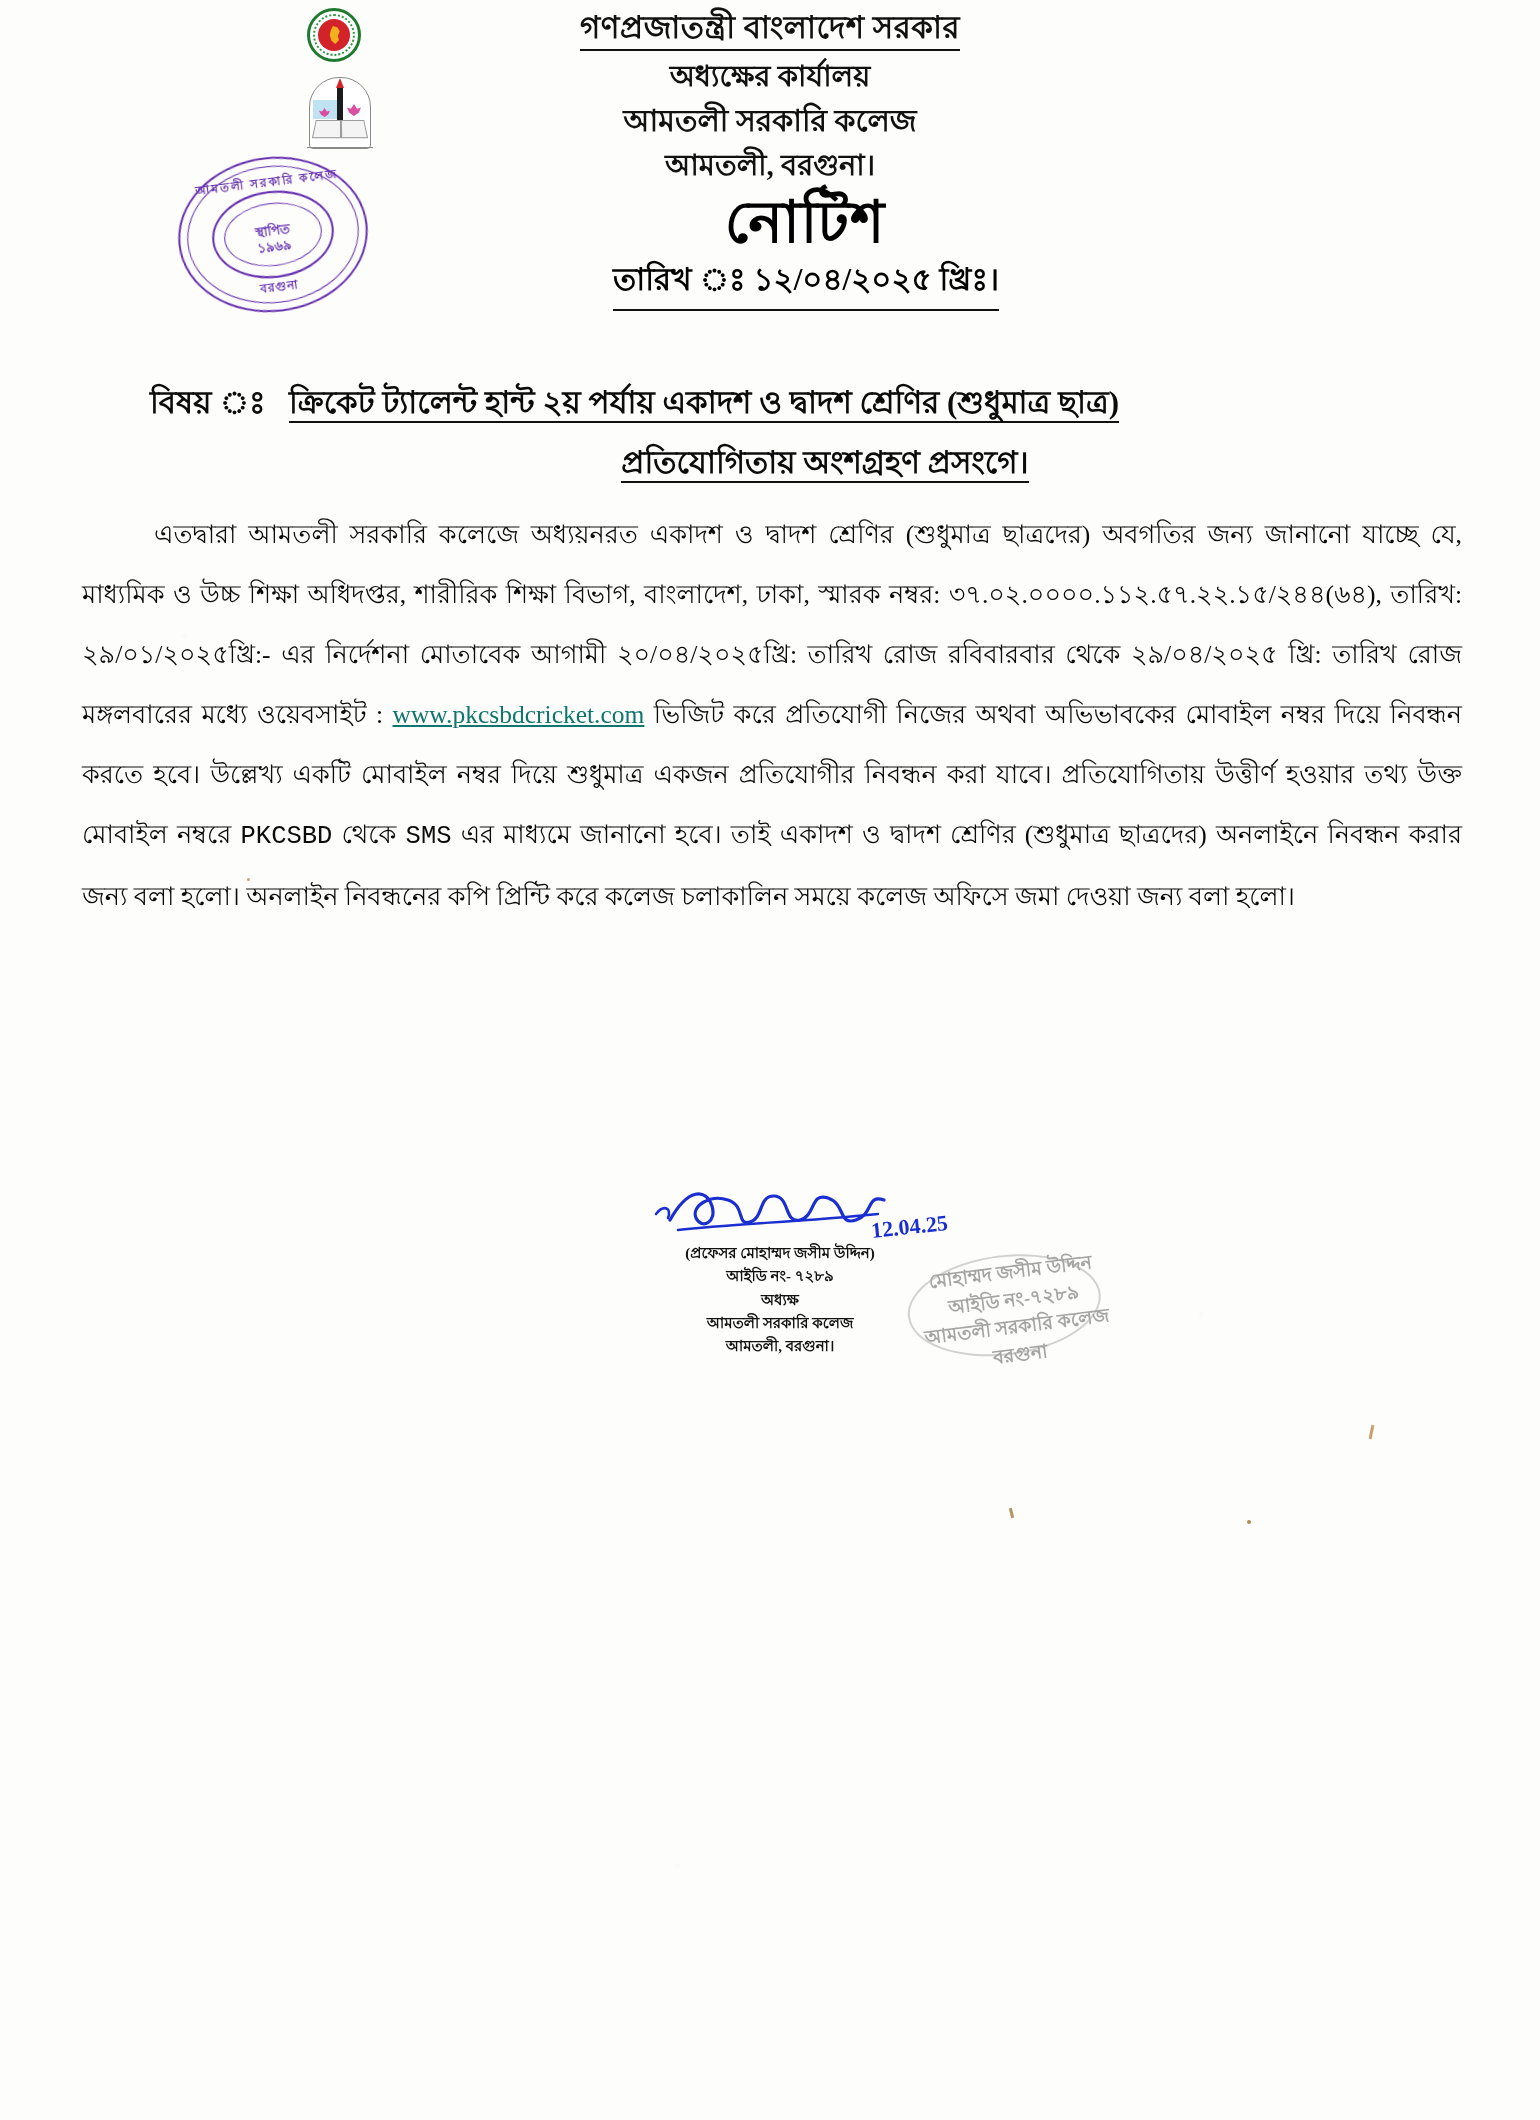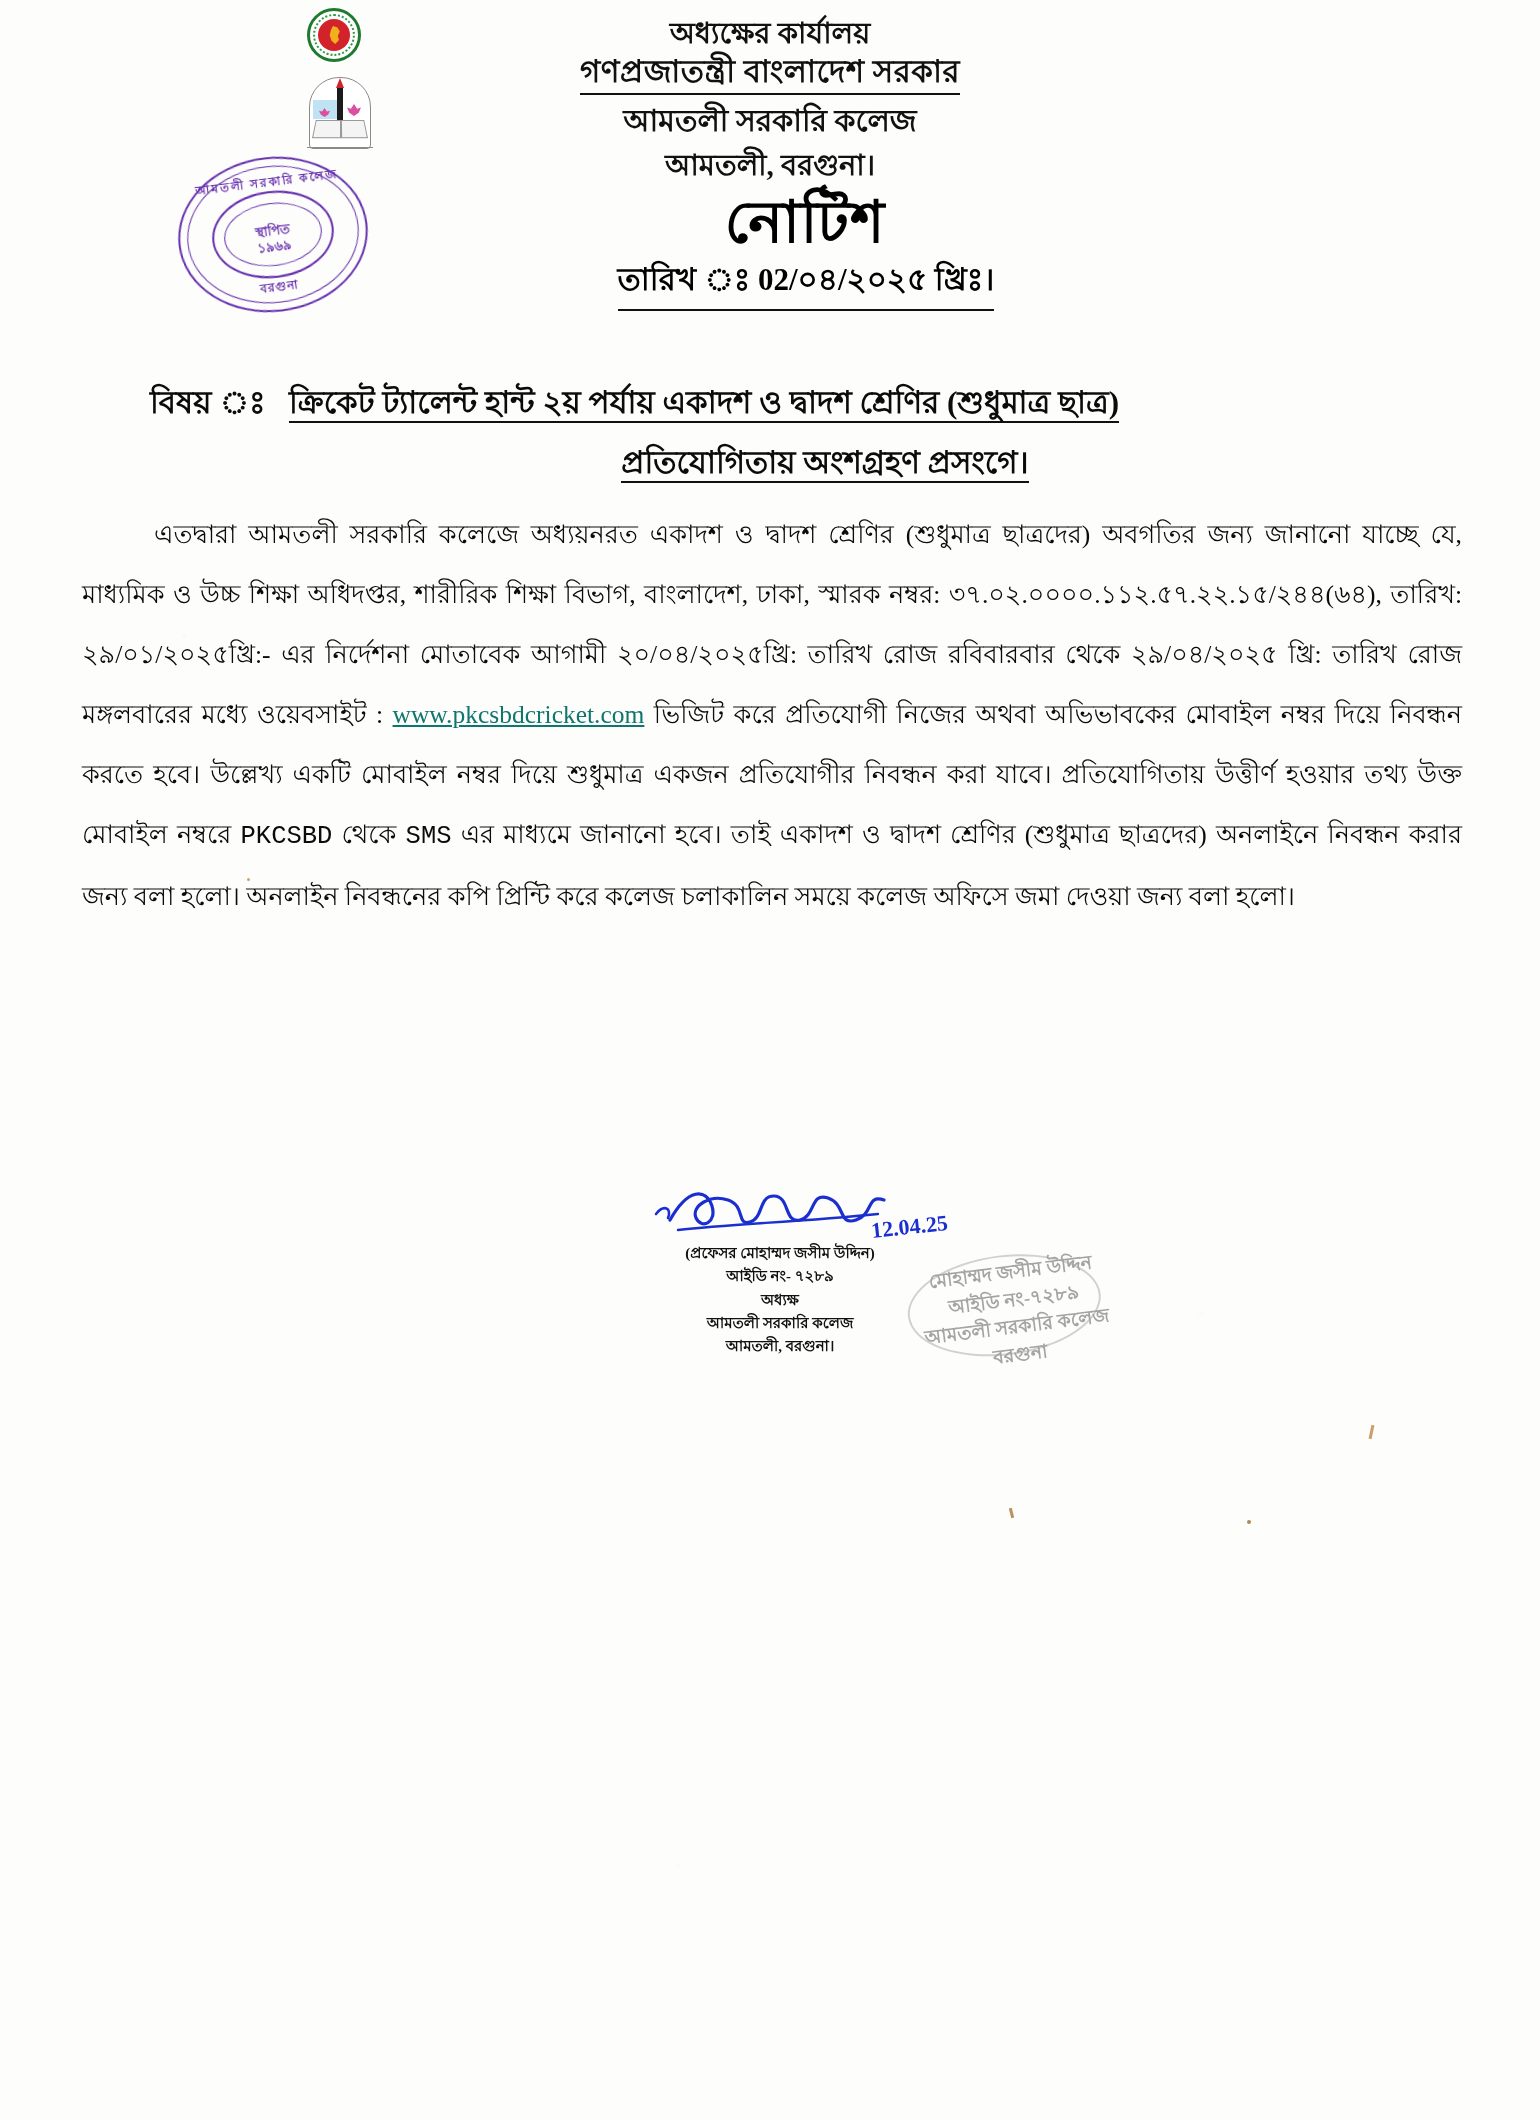--- a/index.html
+++ b/index.html
@@ -236,42 +236,42 @@
       <div class="sky2"></div>
       <div class="lotus"></div>
       <div class="lotus2"></div>
       <div class="pen"></div>
       <div class="book"></div>
     </div>
     <div class="base"></div>
   </div>
 
   <div class="header">
+    <div class="hdr-line"><span class="hdr-1">গণপ্রজাতন্ত্রী বাংলাদেশ সরকার</span></div>
     <div class="hdr-line hdr-2">অধ্যক্ষের কার্যালয়</div>
-    <div class="hdr-line"><span class="hdr-1">গণপ্রজাতন্ত্রী বাংলাদেশ সরকার</span></div>
     <div class="hdr-line hdr-3">আমতলী সরকারি কলেজ</div>
     <div class="hdr-line hdr-4">আমতলী, বরগুনা।</div>
   </div>
 
   <div class="seal">
     <div class="c c1"></div>
     <div class="c c2"></div>
     <div class="c c3"></div>
     <div class="c c4"></div>
     <div class="txt">আমতলী সরকারি কলেজ</div>
     <div class="mid">স্থাপিত<br>১৯৬৯</div>
     <div class="txt2">বরগুনা</div>
   </div>
 
   <div class="title">
     <span class="t">নোটিশ</span>
   </div>
 
   <div class="datewrap">
-    <span class="d">তারিখ ঃ 02/০৪/২০২৫ খ্রিঃ।</span>
+    <span class="d">তারিখ ঃ ১২/০৪/২০২৫ খ্রিঃ।</span>
   </div>
 
   <div class="subject">
     <span class="lbl">বিষয় ঃ</span>
     <span>&nbsp;&nbsp;</span><span class="u">ক্রিকেট ট্যালেন্ট হান্ট ২য় পর্যায় একাদশ ও দ্বাদশ শ্রেণির (শুধুমাত্র ছাত্র)</span>
     <span class="l2"><span class="u">প্রতিযোগিতায় অংশগ্রহণ প্রসংগে।</span></span>
   </div>
 
   <div class="body">
     <p>

